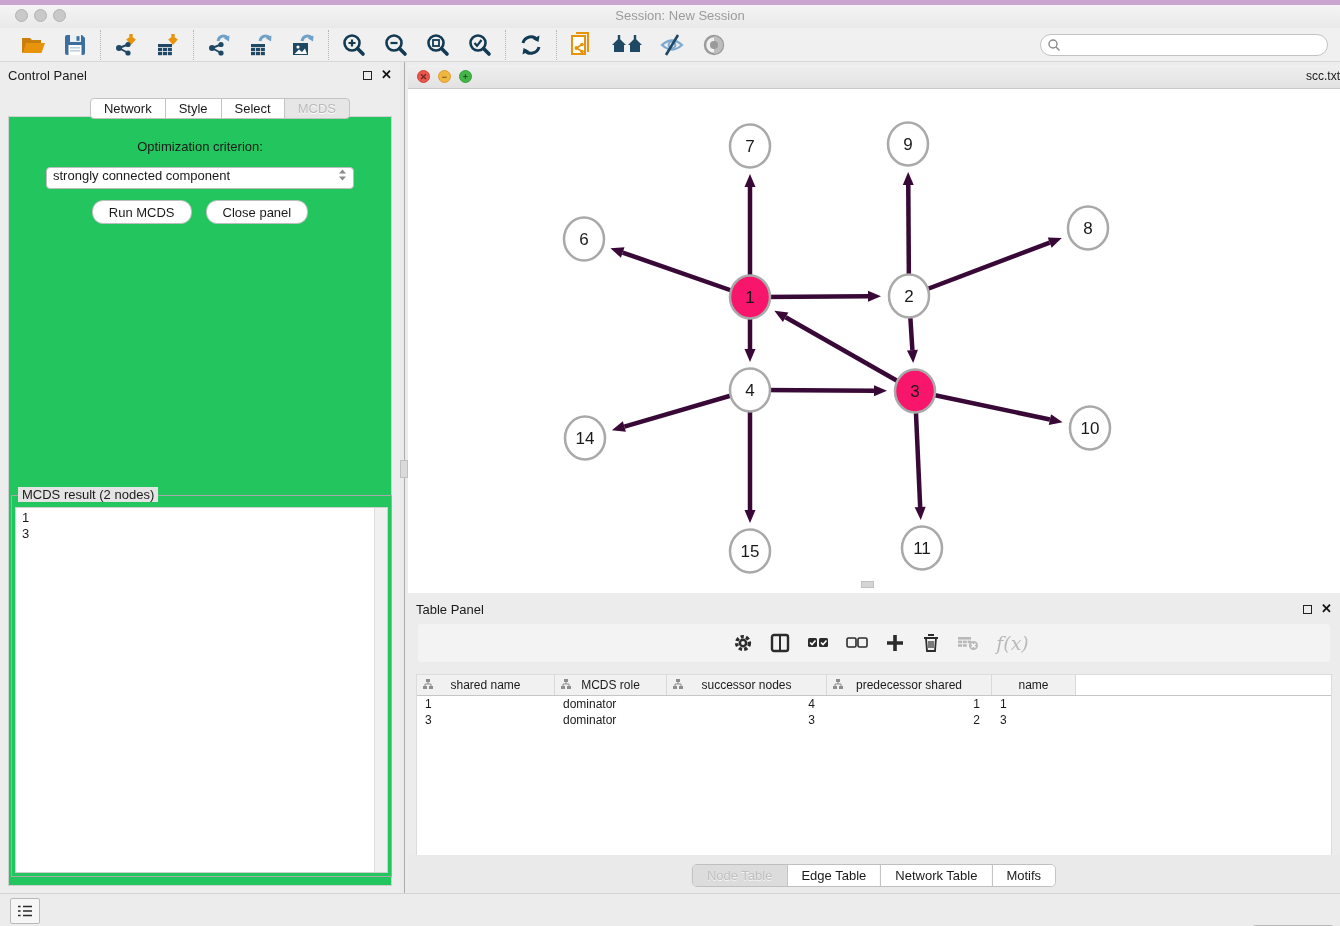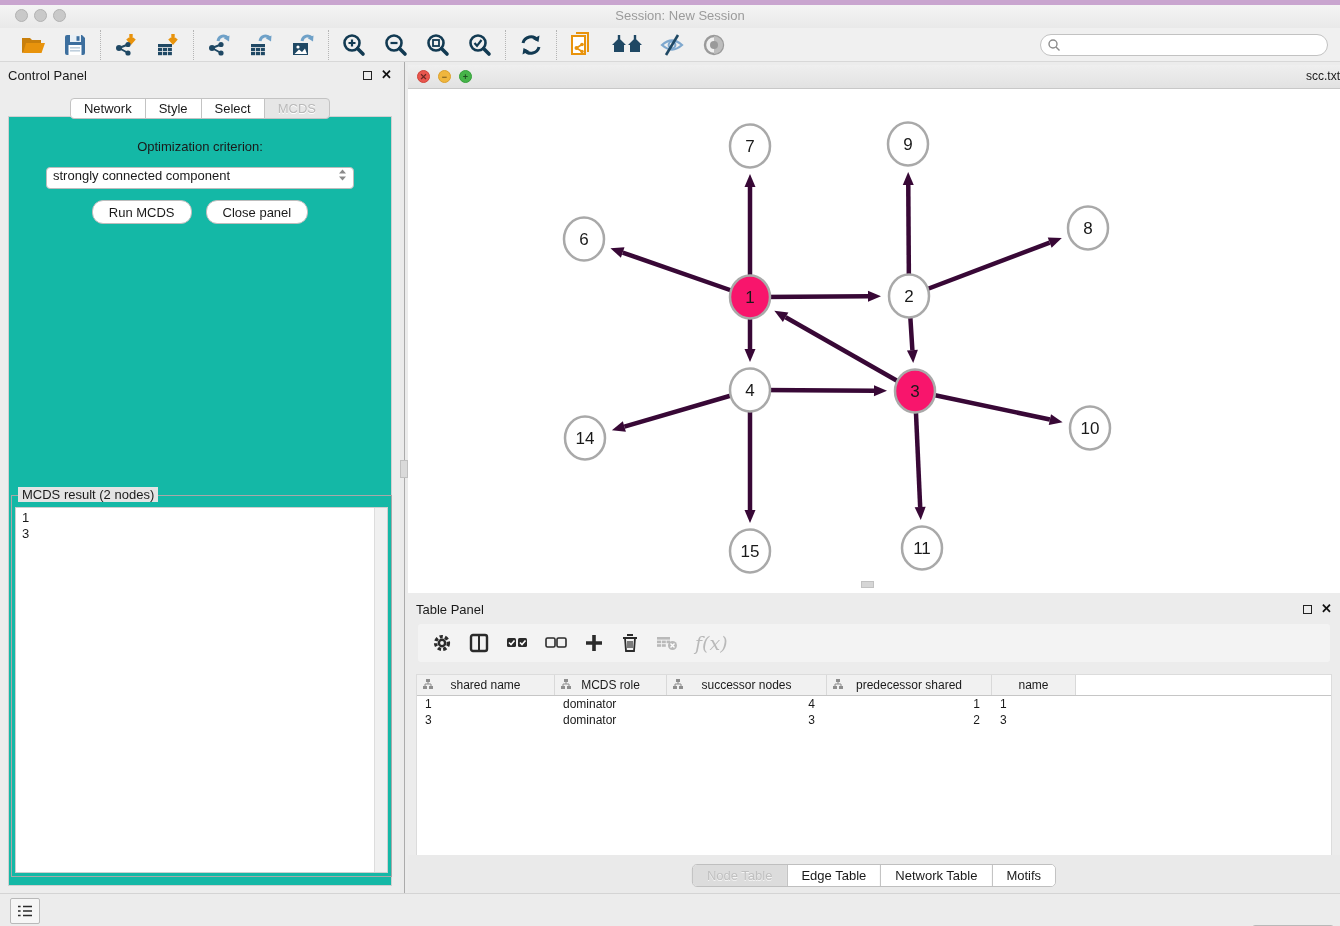--- a/index.html
+++ b/index.html
@@ -19,26 +19,26 @@
   .tb-btn{width:28px;height:28px;display:flex;align-items:center;justify-content:center;}
   .search-wrap{margin-left:auto;margin-right:12px;width:288px;height:22px;background:#fff;
                border:1px solid #C2C2C2;border-radius:12px;display:flex;align-items:center;padding-left:6px;box-sizing:border-box;}
   .search-wrap input{border:none;outline:none;flex:1;font-size:12px;background:transparent;font-family:"Liberation Sans",sans-serif;}
   
   .control-panel{position:absolute;left:0;top:62px;width:400px;height:831px;background:#EDEDED;}
   .panel-header{height:26px;display:flex;align-items:center;padding:0 8px;font-size:13px;}
   .ph-icons{margin-left:auto;display:flex;align-items:center;gap:9px;}
   .float-ic{width:9px;height:9px;border:1.5px solid #222;box-sizing:border-box;}
   .close-ic{font-size:13px;font-weight:bold;color:#111;line-height:10px;}
-  .cp-tabs{position:absolute;left:0;top:36px;width:100%;display:flex;justify-content:center;z-index:2;}
+  .cp-tabs{position:absolute;left:0;top:36px;width:100%;display:flex;justify-content:center;z-index:2;padding-left:20px;}
   .cp-tab{background:#fff;border:1px solid #C3C3C3;padding:2px 13px;font-size:13px;margin-left:-1px;}
   .cp-tab:first-child{border-radius:4px 0 0 4px;margin-left:0;}
   .cp-tab:last-child{border-radius:0 4px 4px 0;}
   .cp-tab.active{background:#E6E6E6;color:#B9B9B9;text-shadow:0 1px 0 #fff;}
-  .cp-inner{position:absolute;left:8px;right:8px;top:54px;bottom:7px;background:#14b8a6;
+  .cp-inner{position:absolute;left:8px;right:8px;top:54px;bottom:7px;background:#22c55e;
             border:1px solid #D0D0D0;box-sizing:border-box;}
   .opt-label{margin-top:22px;text-align:center;font-size:13px;}
   .cp-select{margin:13px auto 0 auto;width:308px;height:22px;background:#fff;border:1px solid #BDBDBD;
              border-radius:4px;display:flex;align-items:flex-start;padding:0 6px;box-sizing:border-box;font-size:13px;}
   .cp-select .chev{margin-left:auto;}
   .cp-btn-row{margin-top:11px;display:flex;justify-content:center;gap:14px;}
   .cp-btn{background:#fff;border:1px solid #BDBDBD;border-radius:11px;height:22px;padding:0 16px;
           font-size:13px;display:flex;align-items:center;}
   .groupbox{position:absolute;left:2px;width:381px;top:378px;height:382px;border:1px solid #A8A8A8;box-sizing:border-box;}
   .gb-legend{position:absolute;top:-9px;left:6px;background:#E4E4E4;padding:0 4px;font-size:13px;}
@@ -56,21 +56,21 @@
                position:relative;box-sizing:border-box;}
   .nw-dot{position:absolute;top:5px;width:13px;height:13px;border-radius:50%;box-sizing:border-box;
           font-size:9px;font-weight:bold;color:rgba(0,0,0,.55);text-align:center;line-height:12px;}
   .nw-title{position:absolute;left:0;right:0;top:4px;text-align:right;font-size:12px;color:#1a1a1a;}
   .nw-canvas{position:relative;width:932px;height:499px;background:#fff;}
   .nw-canvas svg{display:block;}
   .h-handle{position:absolute;left:453px;bottom:0px;width:13px;height:7px;background:#D6D6D6;border:1px solid #C2C2C2;box-sizing:border-box;}
   
   .table-panel{position:absolute;left:408px;top:596px;width:932px;height:297px;background:#ECECEC;}
   .tp-toolbar{position:absolute;left:10px;right:10px;top:28px;height:38px;background:#F3F3F3;border-radius:3px;
-              display:flex;align-items:center;gap:17px;padding-left:14px;box-sizing:border-box;}
+              display:flex;align-items:center;gap:17px;padding-left:14px;box-sizing:border-box;justify-content:center;}
   .tp-ic{display:flex;align-items:center;justify-content:center;}
   .fx{font-family:"DejaVu Serif",serif;font-style:italic;font-size:19px;color:#B9B9B9;}
   .tp-table{position:absolute;left:8px;right:8px;top:78px;height:189px;background:#fff;border:1px solid #DCDCDC;box-sizing:border-box;overflow:hidden;}
   .t-head{display:flex;height:20px;border-bottom:1px solid #C6C6C6;}
   .t-hcell{background:#F1F1F1;border-right:1px solid #D9D9D9;box-sizing:border-box;display:flex;align-items:center;
            font-size:12px;position:relative;justify-content:center;}
   .t-hcell .sort-ic{position:absolute;left:6px;top:4px;}
   .t-hfill{flex:1;background:#fff;}
   .t-row{display:flex;height:16px;align-items:center;}
   .t-cell{font-size:12px;box-sizing:border-box;overflow:hidden;white-space:nowrap;}

